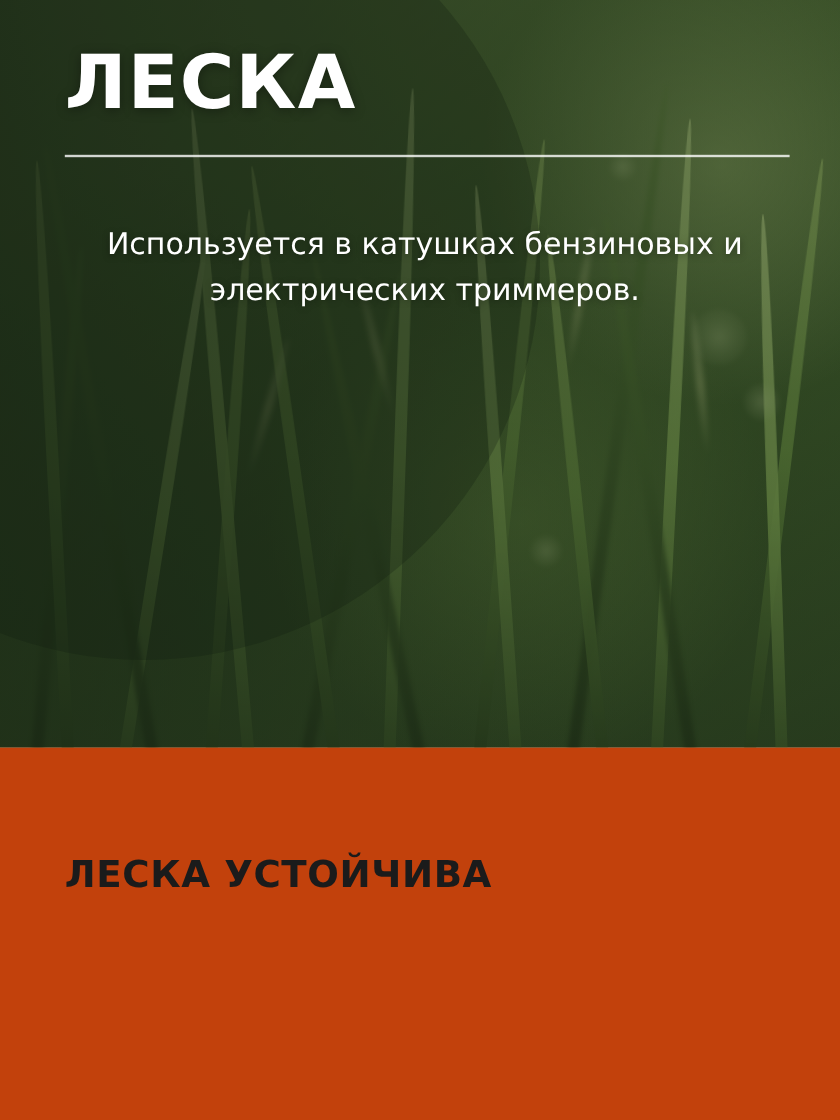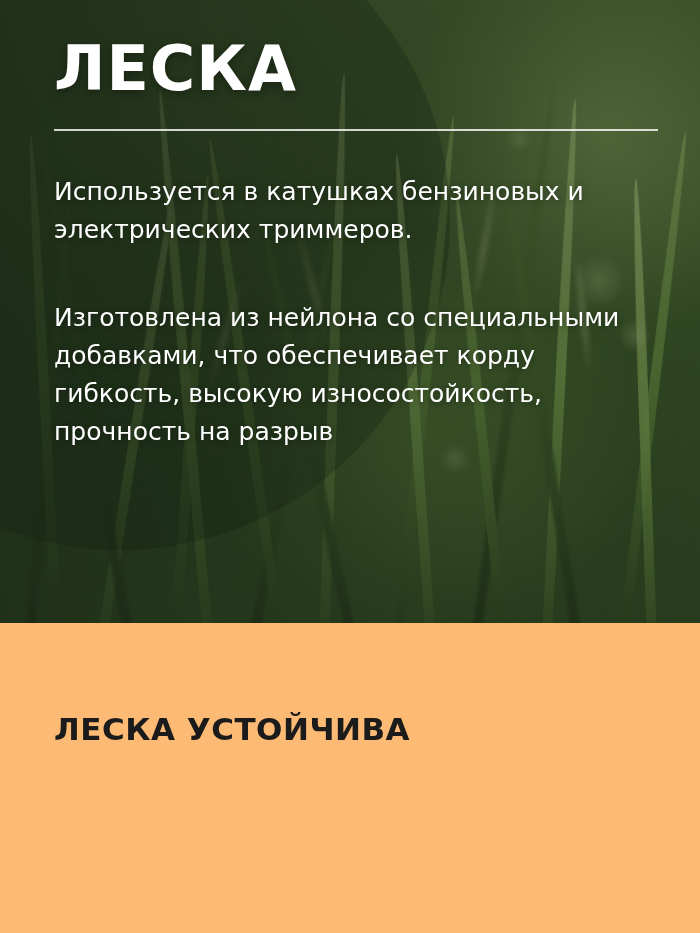--- a/index.html
+++ b/index.html
@@ -125,29 +125,29 @@
     height: 2px;
     background: rgba(255,255,255,0.80);
   }
   .hero-para {
     font-size: 25px;
     line-height: 1.52;
     color: #ffffff;
     text-shadow: 0 1px 6px rgba(0,0,0,0.35);
     max-width: 600px;
   }
-  .hero-para.first { margin-top: 42px; }
+  .hero-para.first { margin-top: 54px; text-align: center; }
   .hero-para.second { margin-top: 50px; }
 
   
   .panel {
     position: relative;
     width: 700px;
     height: 310px;
-    background: #fdba74;
+    background: #c2410c;
     box-sizing: border-box;
     padding: 62px 54px 0 54px;
   }
   .panel-title {
     font-size: 31px;
     font-weight: bold;
     color: #1b1b1b;
     letter-spacing: 0.5px;
   }
   .panel-text {
@@ -199,21 +199,20 @@
     </div>
     <div class="hero-scrim"></div>
     <div class="hero-circle"></div>
 
     <div class="hero-content">
       <div class="title-row">
         <div class="title-main">ЛЕСКА</div>
       </div>
       <div class="title-rule"></div>
       <p class="hero-para first">Используется в катушках бензиновых и электрических триммеров.</p>
-      <p class="hero-para second">Изготовлена из нейлона со специальными добавками, что обеспечивает корду гибкость, высокую износостойкость, прочность на разрыв</p>
     </div>
   </section>
 
   <section class="panel">
     <h2 class="panel-title">ЛЕСКА УСТОЙЧИВА</h2>
   </section>
 
 </div>
 
 </body></html>

